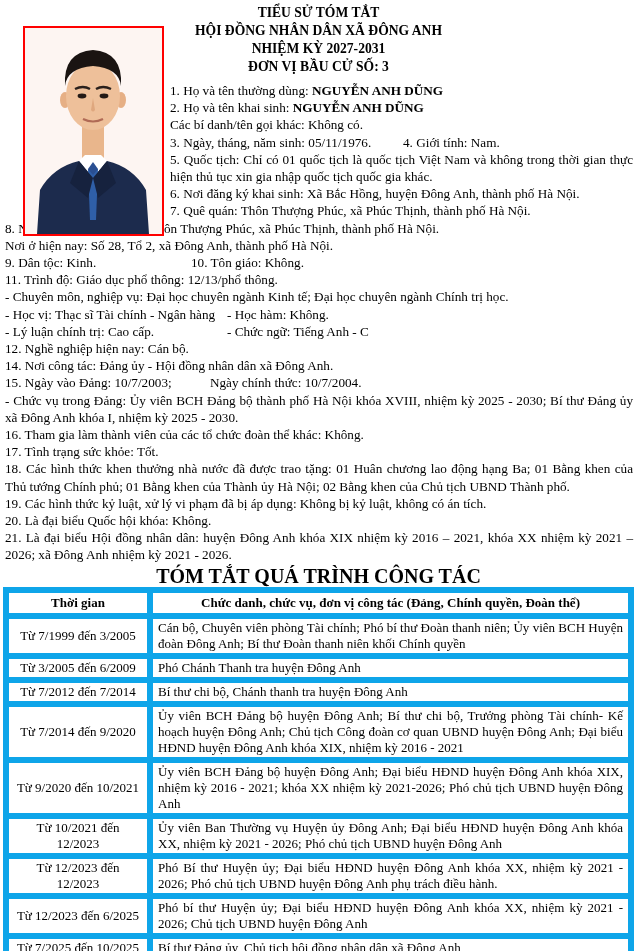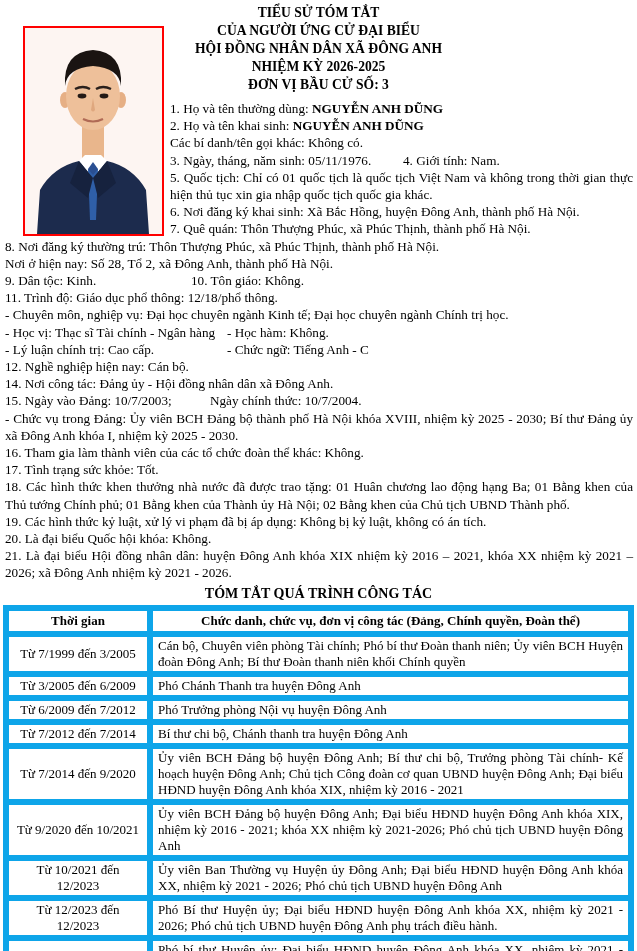--- a/index.html
+++ b/index.html
@@ -24,21 +24,21 @@
   
   .right-info{margin:6px 4px 0 170px;text-align:justify;}
   .right-info p, .full-info p{margin:0;}
   .full-info{margin:0 4px 0 5px;text-align:justify;}
   .b{font-weight:bold;}
   .sp330{display:inline-block;width:233px;}
   .sp186{display:inline-block;width:186px;}
   .sp222{display:inline-block;width:222px;}
   .sp205{display:inline-block;width:205px;}
   
-  .career-title{margin:3px 0 2px 0;text-align:center;font-weight:bold;font-size:14px;line-height:18px;}
+  .career-title{margin:3px 0 2px 0;text-align:center;font-weight:bold;font-size:20px;line-height:18px;}
   table.career{
     border-collapse:collapse;
     margin:0 3px;width:631px;
     font-size:13px;line-height:16px;
   }
   table.career th, table.career td{
     border:6px solid #0ea5e9;
     padding:1px 5px;
     vertical-align:middle;
   }
@@ -46,23 +46,22 @@
   td.time{width:128px;text-align:center;}
   td.role{text-align:justify;margin-left:17px;}
 </style>
 </head>
 <body>
 
 <div class="page">
 
   <div class="doc-header">
     <div>TIỂU SỬ TÓM TẮT</div>
-    <div>CỦA NGƯỜI ỨNG CỬ ĐẠI BIỂU</div>
     <div>HỘI ĐỒNG NHÂN DÂN XÃ ĐÔNG ANH</div>
-    <div>NHIỆM KỲ 2026-2025</div>
+    <div>NHIỆM KỲ 2027-2031</div>
     <div>ĐƠN VỊ BẦU CỬ SỐ: 3</div>
   </div>
 
   <div class="photo-frame">
     <svg viewBox="0 0 137 206" preserveAspectRatio="none" aria-hidden="true">
       <rect x="0" y="0" width="137" height="206" fill="#fdf5f2"></rect>
 
       <rect x="57" y="96" width="22" height="34" fill="#e9b68c"></rect>
 
       <path d="M12,206 L15,162 Q28,139 54,133 L68,142 L82,133 Q108,139 121,162 L124,206 Z" fill="#1c2b4d"></path>
@@ -101,21 +100,21 @@
     <p><span class="sp330">3. Ngày, tháng, năm sinh: 05/11/1976.</span><span>4. Giới tính: Nam.</span></p>
     <p>5. Quốc tịch: Chỉ có 01 quốc tịch là quốc tịch Việt Nam và không trong thời gian thực hiện thủ tục xin gia nhập quốc tịch quốc gia khác.</p>
     <p>6. Nơi đăng ký khai sinh: Xã Bắc Hồng, huyện Đông Anh, thành phố Hà Nội.</p>
     <p>7. Quê quán: Thôn Thượng Phúc, xã Phúc Thịnh, thành phố Hà Nội.</p>
   </div>
 
   <div class="full-info">
     <p>8. Nơi đăng ký thường trú: Thôn Thượng Phúc, xã Phúc Thịnh, thành phố Hà Nội.</p>
     <p>Nơi ở hiện nay: Số 28, Tổ 2, xã Đông Anh, thành phố Hà Nội.</p>
     <p><span class="sp186">9. Dân tộc: Kinh.</span><span>10. Tôn giáo: Không.</span></p>
-    <p>11. Trình độ: Giáo dục phổ thông: 12/18/phổ thông.</p>
+    <p>11. Trình độ: Giáo dục phổ thông: 12/13/phổ thông.</p>
     <p>- Chuyên môn, nghiệp vụ: Đại học chuyên ngành Kinh tế; Đại học chuyên ngành Chính trị học.</p>
     <p><span class="sp222">- Học vị: Thạc sĩ Tài chính - Ngân hàng</span><span>- Học hàm: Không.</span></p>
     <p><span class="sp222">- Lý luận chính trị: Cao cấp.</span><span>- Chức ngữ: Tiếng Anh - C</span></p>
     <p>12. Nghề nghiệp hiện nay: Cán bộ.</p>
     <p>14. Nơi công tác: Đảng ủy - Hội đồng nhân dân xã Đông Anh.</p>
     <p><span class="sp205">15. Ngày vào Đảng: 10/7/2003;</span><span>Ngày chính thức: 10/7/2004.</span></p>
     <p>- Chức vụ trong Đảng: Ủy viên BCH Đảng bộ thành phố Hà Nội khóa XVIII, nhiệm kỳ 2025 - 2030; Bí thư Đảng ủy xã Đông Anh khóa I, nhiệm kỳ 2025 - 2030.</p>
     <p>16. Tham gia làm thành viên của các tổ chức đoàn thể khác: Không.</p>
     <p>17. Tình trạng sức khỏe: Tốt.</p>
     <p>18. Các hình thức khen thưởng nhà nước đã được trao tặng: 01 Huân chương lao động hạng Ba; 01 Bằng khen của Thủ tướng Chính phủ; 01 Bằng khen của Thành ủy Hà Nội; 02 Bằng khen của Chủ tịch UBND Thành phố.</p>
@@ -132,24 +131,20 @@
       <th>Thời gian</th>
       <th>Chức danh, chức vụ, đơn vị công tác (Đảng, Chính quyền, Đoàn thể)</th>
     </tr>
     <tr>
       <td class="time">Từ 7/1999 đến 3/2005</td>
       <td class="role">Cán bộ, Chuyên viên phòng Tài chính; Phó bí thư Đoàn thanh niên; Ủy viên BCH Huyện đoàn Đông Anh; Bí thư Đoàn thanh niên khối Chính quyền</td>
     </tr>
     <tr>
       <td class="time">Từ 3/2005 đến 6/2009</td>
       <td class="role">Phó Chánh Thanh tra huyện Đông Anh</td>
-    </tr>
-    <tr>
-      <td class="time">Từ 6/2009 đến 7/2012</td>
-      <td class="role">Phó Trưởng phòng Nội vụ huyện Đông Anh</td>
     </tr>
     <tr>
       <td class="time">Từ 7/2012 đến 7/2014</td>
       <td class="role">Bí thư chi bộ, Chánh thanh tra huyện Đông Anh</td>
     </tr>
     <tr>
       <td class="time">Từ 7/2014 đến 9/2020</td>
       <td class="role">Ủy viên BCH Đảng bộ huyện Đông Anh; Bí thư chi bộ, Trưởng phòng Tài chính- Kế hoạch huyện Đông Anh; Chủ tịch Công đoàn cơ quan UBND huyện Đông Anh; Đại biểu HĐND huyện Đông Anh khóa XIX, nhiệm kỳ 2016 - 2021</td>
     </tr>
     <tr>

